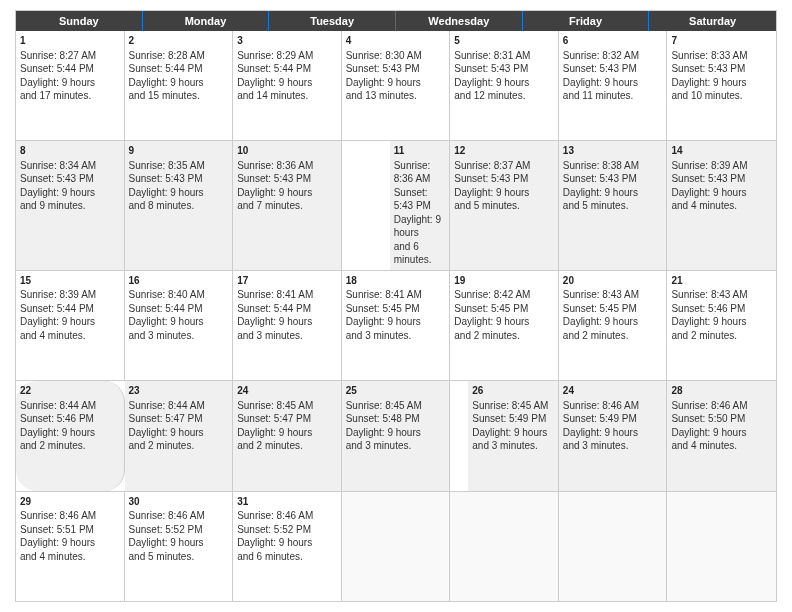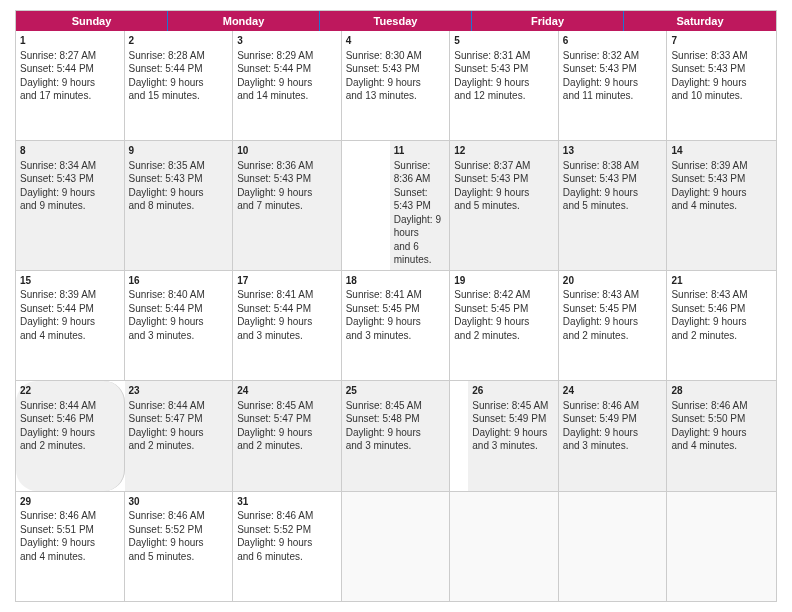--- a/index.html
+++ b/index.html
@@ -55,22 +55,22 @@
       margin-top: 2px;
     }
     .calendar {
       flex: 1;
       display: flex;
       flex-direction: column;
       border: 1px solid #ccc;
     }
     .cal-header {
       display: grid;
-      grid-template-columns: repeat(5, 1fr);
-      background: #be185d;
+      grid-template-columns: repeat(6, 1fr);
+      background: #404040;
     }
     .cal-header-cell {
       color: #fff;
       font-size: 11px;
       font-weight: bold;
       text-align: center;
       padding: 4px 2px;
       border-right: 1px solid #1a77d2;
     }
     .cal-header-cell:last-child { border-right: none; }
@@ -115,20 +115,21 @@
 <body>
 
 <div class="page">
 
   <div class="calendar">
     <div class="cal-header">
 
     <div class="cal-header-cell">Sunday</div>
         <div class="cal-header-cell">Monday</div>
         <div class="cal-header-cell">Tuesday</div>
+        <div class="cal-header-cell">Wednesday</div>
         <div class="cal-header-cell">Friday</div>
         <div class="cal-header-cell">Saturday</div>
       </div>
     <div class="cal-body">
 
     <div class="cal-row">
           <div class="cal-cell">
             <span class="day-num">1</span>
             <div class="cell-text" style="white-space: pre-line;">Sunrise: 8:27 AM
 Sunset: 5:44 PM

